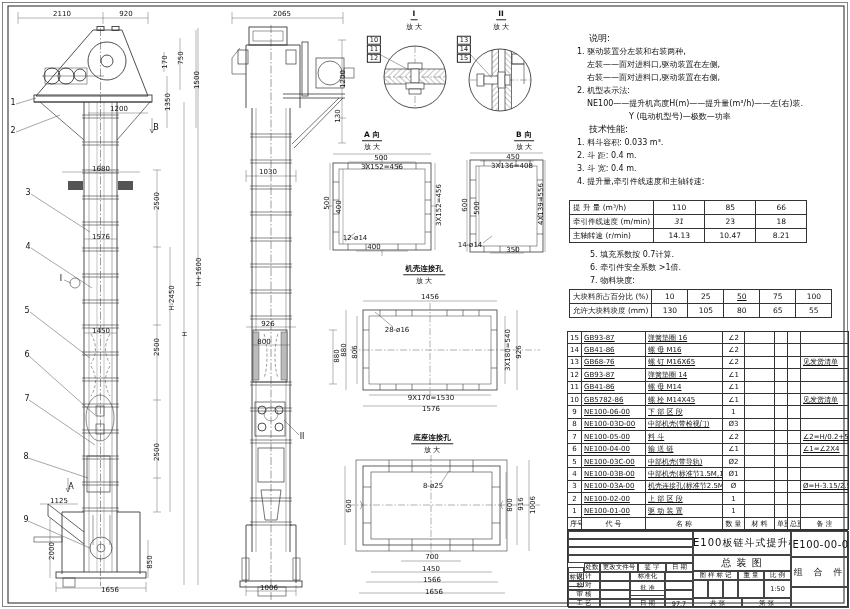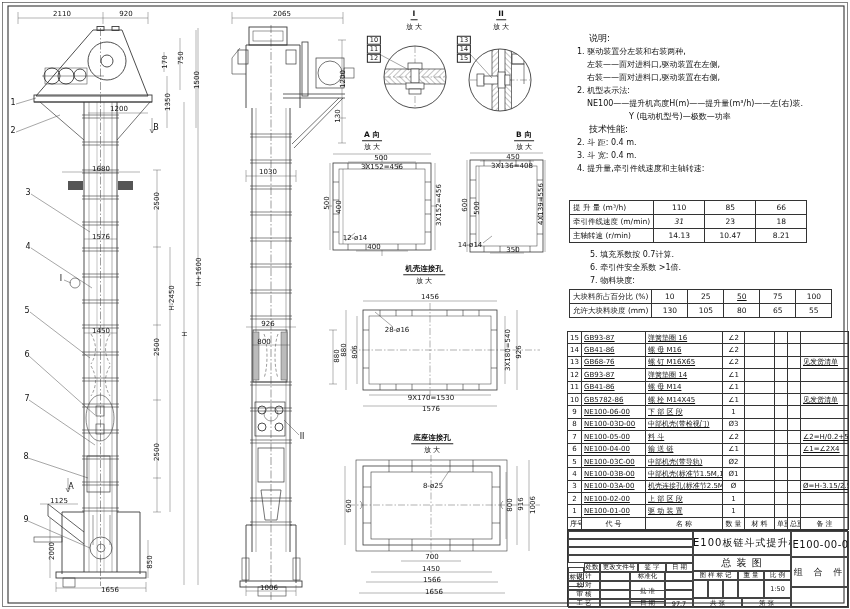--- a/index.html
+++ b/index.html
@@ -368,20 +368,21 @@
 
 <div class="notes" id="notes-a" style="left:577px;top:32px;">
       <div class="h">说明:</div>
       <div class="">1. 驱动装置分左装和右装两种,</div>
       <div class="i1">左装——面对进料口,驱动装置在左侧,</div>
       <div class="i1">右装——面对进料口,驱动装置在右侧,</div>
       <div class="">2. 机型表示法:</div>
       <div class="i1">NE100——提升机高度H(m)——提升量(m³/h)——左(右)装.</div>
       <div class="i2">Y (电动机型号)—极数—功率</div>
       <div class="h">技术性能:</div>
+      <div class="">1. 料斗容积: 0.033 m³.</div>
       <div class="">2. 斗  距: 0.4 m.</div>
       <div class="">3. 斗  宽: 0.4 m.</div>
       <div class="">4. 提升量,牵引件线速度和主轴转速:</div>
     </div>
 <div class="notes" id="notes-b" style="left:590px;top:248px;">
       <div class="">5. 填充系数按 0.7计算.</div>
       <div class="">6. 牵引件安全系数 &gt;1倍.</div>
       <div class="">7. 物料块度:</div>
     </div>
 
@@ -616,21 +617,21 @@
   <div class="cell" style="left:32px;top:32px;width:38px;height:9px">更改文件号</div>
   <div class="cell" style="left:70px;top:32px;width:28px;height:9px">签 字</div>
   <div class="cell" style="left:98px;top:32px;width:27px;height:9px">日 期</div>
 
   <div class="cell" style="left:0;top:41px;width:32px;height:9px">设 计</div>
   <div class="cell" style="left:32px;top:41px;width:30px;height:9px"></div>
   <div class="cell" style="left:62px;top:41px;width:35px;height:9px">标准化</div>
   <div class="cell" style="left:97px;top:41px;width:28px;height:9px"></div>
   <div class="cell" style="left:0;top:50px;width:32px;height:9px">校 对</div>
   <div class="cell" style="left:32px;top:50px;width:30px;height:9px"></div>
-  <div class="cell" style="left:62px;top:50px;width:35px;height:21px">批 准</div>
+  <div class="cell" style="left:62px;top:50px;width:35px;height:15px">批 准</div>
   <div class="cell" style="left:97px;top:50px;width:28px;height:9px"></div>
   <div class="cell" style="left:0;top:59px;width:32px;height:9px">审 核</div>
   <div class="cell" style="left:32px;top:59px;width:30px;height:9px"></div>
   <div class="cell" style="left:62px;top:59px;width:35px;height:9px"></div>
   <div class="cell" style="left:97px;top:59px;width:28px;height:9px"></div>
   <div class="cell" style="left:0;top:68px;width:32px;height:9px">工 艺</div>
   <div class="cell" style="left:32px;top:68px;width:30px;height:9px"></div>
   <div class="cell" style="left:62px;top:68px;width:35px;height:9px">日 期</div>
   <div class="cell" style="left:97px;top:68px;width:28px;height:9px">97.7</div>
 

